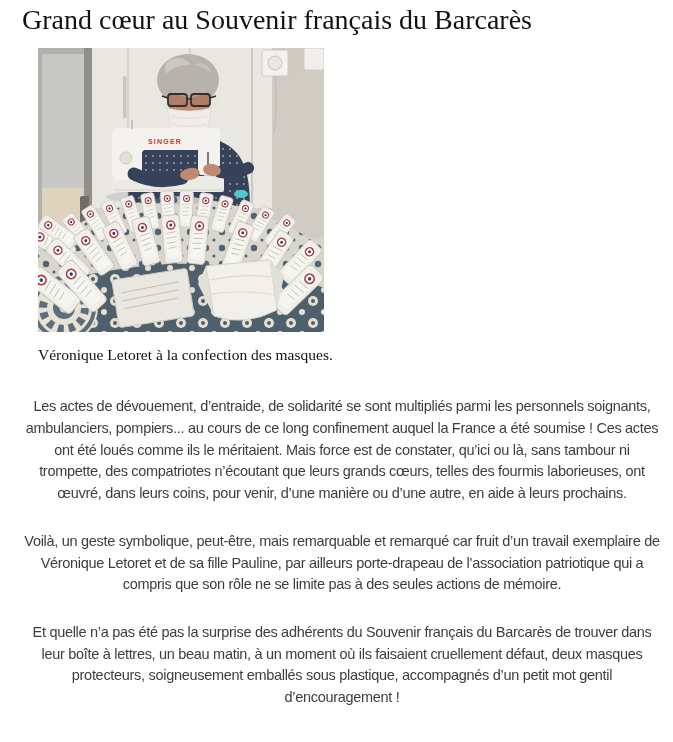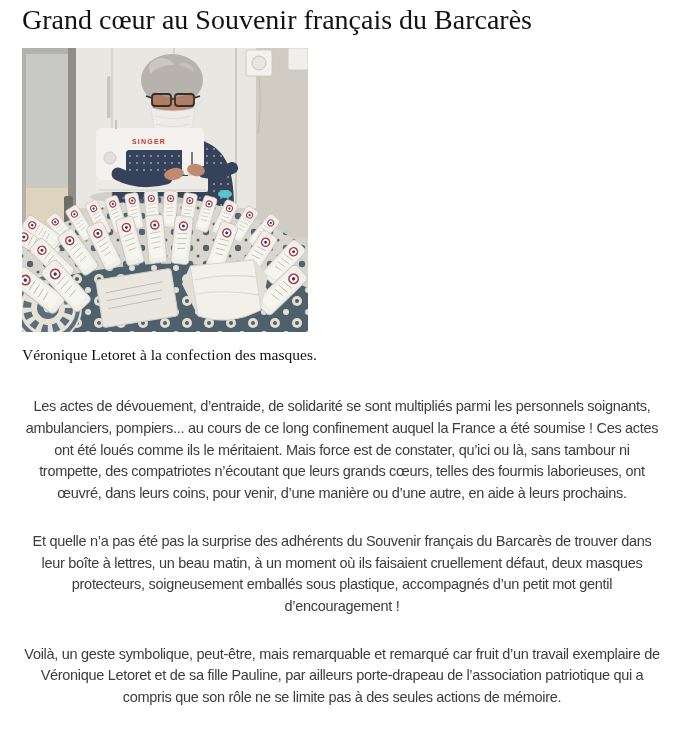--- a/index.html
+++ b/index.html
@@ -18,21 +18,21 @@
   h1.article-title {
     font-family: "Liberation Serif", serif;
     font-weight: normal;
     font-size: 28px;
     line-height: 1.15;
     color: #121212;
     margin: 2px 0 0 0;
     letter-spacing: 0;
   }
   figure.photo-figure {
-    margin: 12px 0 0 0;
+    margin: 12px 0 0 16px;
     padding: 0;
   }
   .photo-svg {
     display: block;
     width: 286px;
     height: 284px;
   }
   figcaption.photo-caption {
     font-family: "Liberation Serif", serif;
     font-size: 15.5px;
@@ -220,17 +220,17 @@
         <path d="M168,218 L160,236 L176,268 Z" fill="#e2dfd7"></path>
         <path d="M232,212 L246,228 L239,262 Z" fill="#e2dfd7"></path>
       </g>
     </svg>
     <figcaption class="photo-caption">Véronique Letoret à la confection des masques.</figcaption>
   </figure>
 
 
   <div class="article-body">
     <p>Les actes de dévouement, d’entraide, de solidarité se sont multipliés parmi les personnels soignants, ambulanciers, pompiers... au cours de ce long confinement auquel la France a été soumise ! Ces actes ont été loués comme ils le méritaient. Mais force est de constater, qu’ici ou là, sans tambour ni trompette, des compatriotes n’écoutant que leurs grands cœurs, telles des fourmis laborieuses, ont œuvré, dans leurs coins, pour venir, d’une manière ou d’une autre, en aide à leurs prochains.</p>
+    <p>Voilà, un geste symbolique, peut-être, mais remarquable et remarqué car fruit d’un travail exemplaire de Véronique Letoret et de sa fille Pauline, par ailleurs porte-drapeau de l’association patriotique qui a compris que son rôle ne se limite pas à des seules actions de mémoire.</p>
     <p>Et quelle n’a pas été pas la surprise des adhérents du Souvenir français du Barcarès de trouver dans leur boîte à lettres, un beau matin, à un moment où ils faisaient cruellement défaut, deux masques protecteurs, soigneusement emballés sous plastique, accompagnés d’un petit mot gentil d’encouragement !</p>
-    <p>Voilà, un geste symbolique, peut-être, mais remarquable et remarqué car fruit d’un travail exemplaire de Véronique Letoret et de sa fille Pauline, par ailleurs porte-drapeau de l’association patriotique qui a compris que son rôle ne se limite pas à des seules actions de mémoire.</p>
   </div>
 
 </div>
 
 </body></html>

